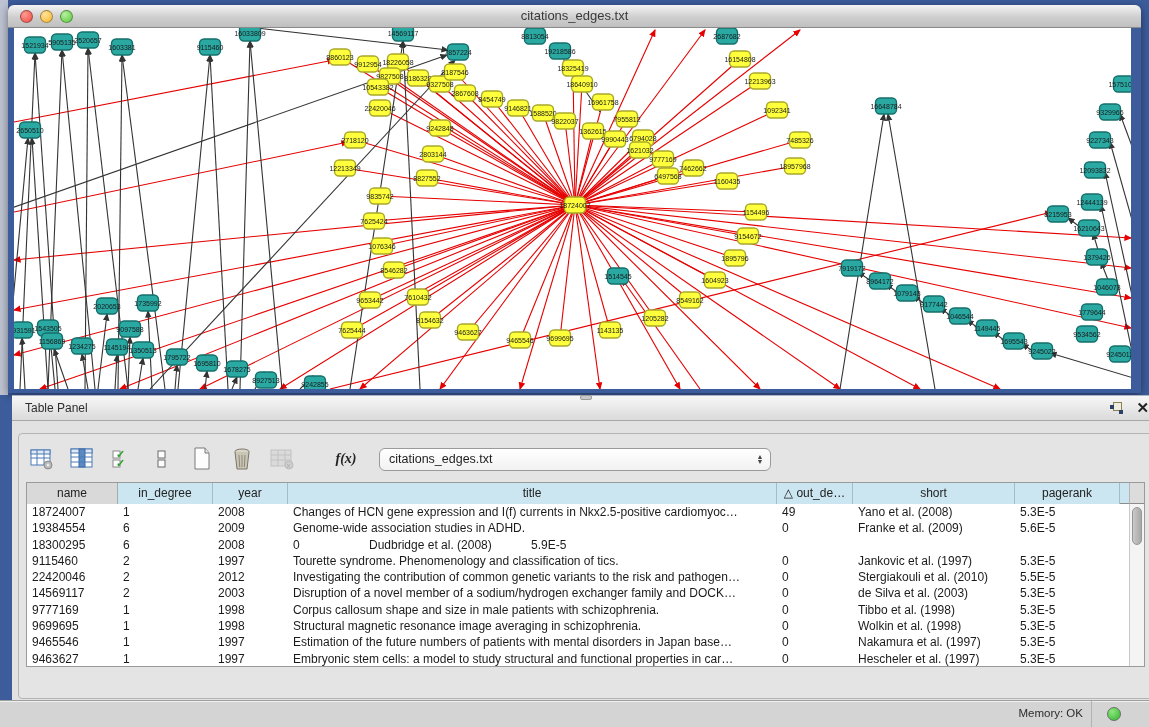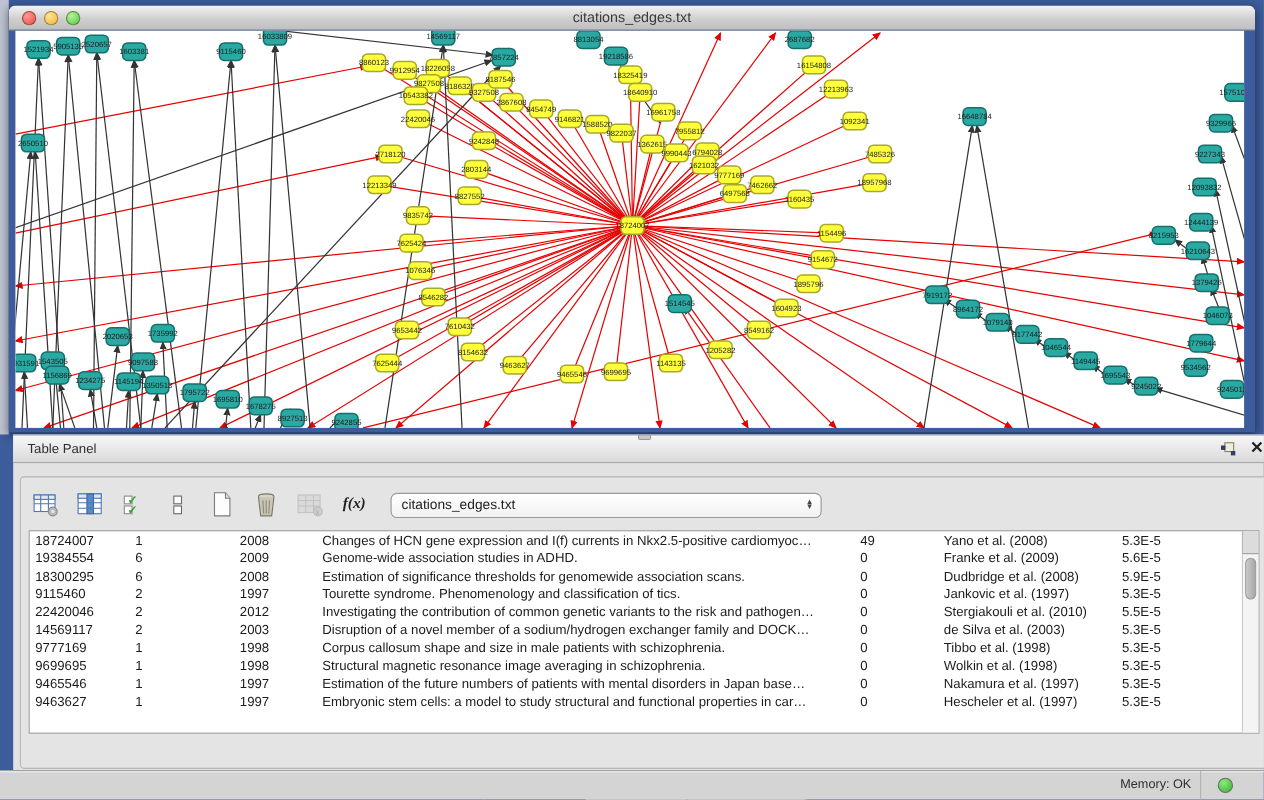--- a/index.html
+++ b/index.html
@@ -31,21 +31,21 @@
   .float-icon .sq1{position:absolute;left:3px;top:0;width:9px;height:9px;border:1px solid #8a8350;background:#efede2;}
   .float-icon .sq2{position:absolute;left:0;top:3px;width:4px;height:4px;background:#2d3f66;}
   .float-icon .sq3{position:absolute;left:9px;top:8px;width:4px;height:4px;background:#2d3f66;}
   .close-x{font-size:15px;font-weight:bold;color:#222;line-height:14px;}
   .panel-inner{position:absolute;left:6px;top:38px;width:1137px;height:266px;background:#e4e4e4;
     border:1px solid #b5b5b5;border-radius:4px;}
   
   .toolbar{position:absolute;left:10px;top:8px;height:34px;display:flex;align-items:center;gap:14px;}
   .tbtn{width:26px;height:26px;display:flex;align-items:center;justify-content:center;}
   .tbtn svg{display:block;}
-  .fx{font-family:"Liberation Serif",serif;font-style:italic;font-weight:bold;font-size:14px;color:#222;}
+  .fx{font-family:"Liberation Serif",serif;font-style:italic;font-weight:bold;font-size:14px;color:#222;margin-left:24px;}
   .combo{width:392px;height:23px;margin-left:6px;background:linear-gradient(#ffffff,#f2f2f2);
     border:1px solid #9a9a9a;border-radius:6px;display:flex;align-items:center;position:relative;}
   .combo .val{flex:1;padding-left:9px;font-size:12.5px;color:#1e1e1e;}
   .combo .stepper{width:16px;display:flex;flex-direction:column;align-items:center;justify-content:center;
     font-size:7px;line-height:5px;color:#444;padding-right:4px;}
   
   .tablebox{position:absolute;left:7px;top:48px;width:1119px;height:185px;background:#fff;border:1px solid #9a9a9a;}
   .thead{display:flex;height:21px;background:#cbe6f1;border-bottom:1px solid #8c8c8c;}
   .hcell{height:21px;line-height:21px;font-size:12px;color:#222;text-align:center;
     border-right:1px solid #9fbecb;overflow:hidden;white-space:nowrap;background:#cbe6f1;}
@@ -734,20 +734,29 @@
         <div class="combo">
           <span class="val">citations_edges.txt</span>
           <span class="stepper">
               <span>▲</span>
               <span>▼</span>
             </span>
         </div>
       </div>
 
       <div class="tablebox">
+        <div class="thead" id="thead">
+            <div class="hcell gray" style="width: 91px;">name</div>
+            <div class="hcell" style="width: 95px;">in_degree</div>
+            <div class="hcell" style="width: 75px;">year</div>
+            <div class="hcell" style="width: 489px;">title</div>
+            <div class="hcell" style="width: 76px;">△ out_de…</div>
+            <div class="hcell" style="width: 162px;">short</div>
+            <div class="hcell" style="width: 105px;">pagerank</div>
+          </div>
         <div class="tbody" id="tbody">
             <div class="trow">
               <div class="tcell" style="width: 91px;">18724007</div>
               <div class="tcell" style="width: 95px;">1</div>
               <div class="tcell" style="width: 75px;">2008</div>
               <div class="tcell" style="width: 489px;">Changes of HCN gene expression and I(f) currents in Nkx2.5-positive cardiomyoc…</div>
               <div class="tcell" style="width: 76px;">49</div>
               <div class="tcell" style="width: 162px;">Yano et al. (2008)</div>
               <div class="tcell" style="width: 105px;">5.3E-5</div>
             </div>
@@ -757,21 +766,20 @@
               <div class="tcell" style="width: 75px;">2009</div>
               <div class="tcell" style="width: 489px;">Genome-wide association studies in ADHD.</div>
               <div class="tcell" style="width: 76px;">0</div>
               <div class="tcell" style="width: 162px;">Franke et al. (2009)</div>
               <div class="tcell" style="width: 105px;">5.6E-5</div>
             </div>
             <div class="trow">
               <div class="tcell" style="width: 91px;">18300295</div>
               <div class="tcell" style="width: 95px;">6</div>
               <div class="tcell" style="width: 75px;">2008</div>
-              <div class="tcell" style="width: 489px;">Estimation of significance thresholds for genomewide association scans.</div>
               <div class="tcell" style="width: 76px;">0</div>
               <div class="tcell" style="width: 162px;">Dudbridge et al. (2008)</div>
               <div class="tcell" style="width: 105px;">5.9E-5</div>
             </div>
             <div class="trow">
               <div class="tcell" style="width: 91px;">9115460</div>
               <div class="tcell" style="width: 95px;">2</div>
               <div class="tcell" style="width: 75px;">1997</div>
               <div class="tcell" style="width: 489px;">Tourette syndrome. Phenomenology and classification of tics.</div>
               <div class="tcell" style="width: 76px;">0</div>

